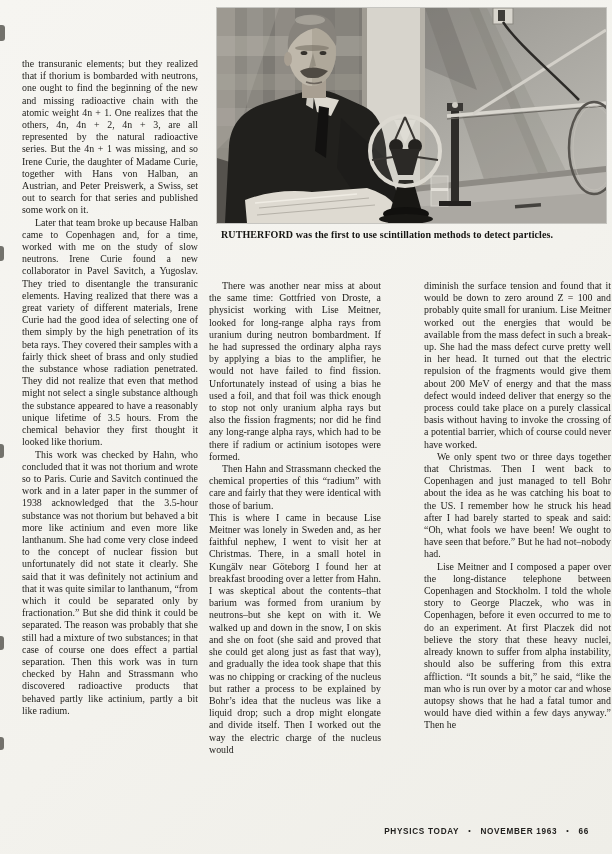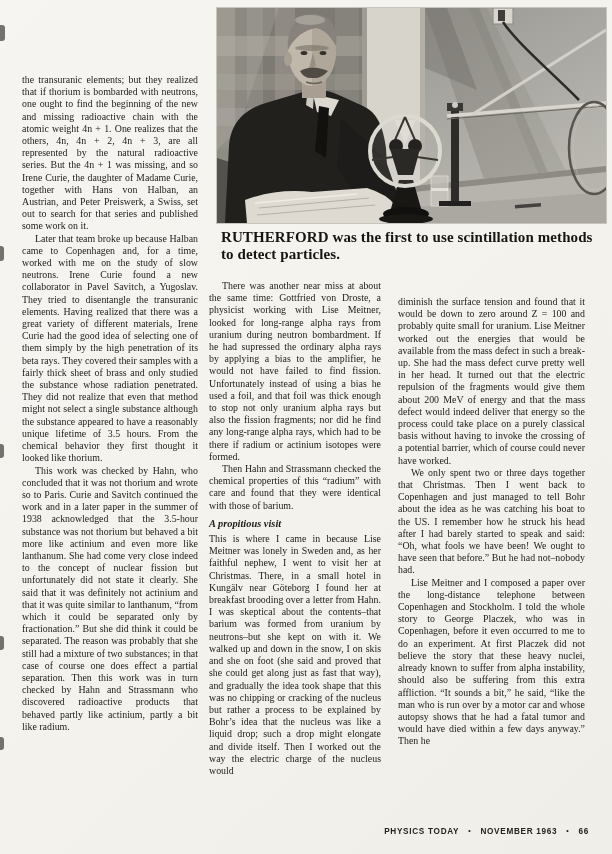--- a/index.html
+++ b/index.html
@@ -31,35 +31,35 @@
     position: absolute; left: 217px; top: 8px;
     width: 389px; height: 215px; margin: 0;
     box-shadow: 0 0 0 1px rgba(60,58,54,.25);
     background: #9a9894;
   }
   .photo svg { display: block; }
 
   .caption {
     position: absolute; left: 221px; top: 229px;
     width: 384px; margin: 0;
-    font-size: 15px; font-weight: bold;
+    font-size: 10px; font-weight: bold;
     letter-spacing: .1px; color: #161512;
   }
 
   .col {
     position: absolute;
     font-size: 9.9px; line-height: 12.2px;
     text-align: justify;
     color: #1d1c19;
   }
   .col p { margin: 0; text-indent: 13px; }
   .col p.noindent { text-indent: 0; }
-  .col-left  { left: 22px;  top: 74px;  width: 176px; }
+  .col-left  { left: 22px;  top: 58px;  width: 176px; }
   .col-mid   { left: 209px; top: 280px; width: 172px; }
-  .col-right { left: 398px; top: 280px; width: 187px; margin-top: 16px; }
+  .col-right { left: 424px; top: 280px; width: 187px; }
 
   .subhead {
     font-style: italic; font-weight: bold;
     font-size: 10.4px; margin: 6px 0 3px 0;
   }
 
   .footer {
     position: absolute; right: 23px; top: 827px;
     font-family: "Liberation Sans", sans-serif;
     font-weight: bold; font-size: 8.2px;
@@ -176,22 +176,21 @@
   <p class="caption"><b>RUTHERFORD</b><span> was the first to use scintillation methods to detect particles.</span></p>
 
   <div class="col col-left">
     <p class="noindent">the transuranic elements; but they realized that if thorium is bombarded with neutrons, one ought to find the beginning of the new and missing radioactive chain with the atomic weight 4n + 1.  One realizes that the others, 4n, 4n + 2, 4n + 3, are all represented by the natural radioactive series.  But the 4n + 1 was missing, and so Irene Curie, the daughter of Madame Curie, together with Hans von Halban, an Austrian, and Peter Preiswerk, a Swiss, set out to search for that series and published some work on it.</p>
     <p>Later that team broke up because Halban came to Copenhagen and, for a time, worked with me on the study of slow neutrons.  Irene Curie found a new collaborator in Pavel Savitch, a Yugoslav.  They tried to disentangle the transuranic elements.  Having realized that there was a great variety of different materials, Irene Curie had the good idea of selecting one of them simply by the high penetration of its beta rays.  They covered their samples with a fairly thick sheet of brass and only studied the substance whose radiation penetrated.  They did not realize that even that method might not select a single substance although the substance appeared to have a reasonably unique lifetime of 3.5 hours.  From the chemical behavior they first thought it looked like thorium.</p>
     <p>This work was checked by Hahn, who concluded that it was not thorium and wrote so to Paris.  Curie and Savitch continued the work and in a later paper in the summer of 1938 acknowledged that the 3.5-hour substance was not thorium but behaved a bit more like actinium and even more like lanthanum.  She had come very close indeed to the concept of nuclear fission but unfortunately did not state it clearly.  She said that it was definitely not actinium and that it was quite similar to lanthanum, “from which it could be separated only by fractionation.”  But she did think it could be separated.  The reason was probably that she still had a mixture of two substances; in that case of course one does effect a partial separation.  Then this work was in turn checked by Hahn and Strassmann who discovered radioactive products that behaved partly like actinium, partly a bit like radium.</p>
   </div>
 
   <div class="col col-mid">
     <p>There was another near miss at about the same time:  Gottfried von Droste, a physicist working with Lise Meitner, looked for long-range alpha rays from uranium during neutron bombardment.  If he had supressed the ordinary alpha rays by applying a bias to the amplifier, he would not have failed to find fission.  Unfortunately instead of using a bias he used a foil, and that foil was thick enough to stop not only uranium alpha rays but also the fission fragments; nor did he find any long-range alpha rays, which had to be there if radium or actinium isotopes were formed.</p>
-    <p>Then Hahn and Strassmann checked the chemical properties of this “radium” with care and found that they were identical with those of barium.</p>
-    <h3 class="subhead">A propitious visit</h3>
+    <p>Then Hahn and Strassmann checked the chemical properties of this “radium” with care and fairly that they were identical with those of barium.</p>
     <p class="noindent">This is where I came in because Lise Meitner was lonely in Sweden and, as her faithful nephew, I went to visit her at Christmas.  There, in a small hotel in Kungälv near Göteborg I found her at breakfast brooding over a letter from Hahn.  I was skeptical about the contents–that barium was formed from uranium by neutrons–but she kept on with it.  We walked up and down in the snow, I on skis and she on foot (she said and proved that she could get along just as fast that way), and gradually the idea took shape that this was no chipping or cracking of the nucleus but rather a process to be explained by Bohr’s idea that the nucleus was like a liquid drop; such a drop might elongate and divide itself.  Then I worked out the way the electric charge of the nucleus would</p>
   </div>
 
   <div class="col col-right">
     <p class="noindent">diminish the surface tension and found that it would be down to zero around Z = 100 and probably quite small for uranium.  Lise Meitner worked out the energies that would be available from the mass defect in such a break-up.  She had the mass defect curve pretty well in her head.  It turned out that the electric repulsion of the fragments would give them about 200 MeV of energy and that the mass defect would indeed deliver that energy so the process could take place on a purely classical basis without having to invoke the crossing of a potential barrier, which of course could never have worked.</p>
     <p>We only spent two or three days together that Christmas.  Then I went back to Copenhagen and just managed to tell Bohr about the idea as he was catching his boat to the US.  I remember how he struck his head after I had barely started to speak and said: “Oh, what fools we have been!  We ought to have seen that before.”  But he had not–nobody had.</p>
     <p>Lise Meitner and I composed a paper over the long-distance telephone between Copenhagen and Stockholm.  I told the whole story to George Placzek, who was in Copenhagen, before it even occurred to me to do an experiment.  At first Placzek did not believe the story that these heavy nuclei, already known to suffer from alpha instability, should also be suffering from this extra affliction.  “It sounds a bit,” he said, “like the man who is run over by a motor car and whose autopsy shows that he had a fatal tumor and would have died within a few days anyway.”  Then he</p>
   </div>
 
   <div class="footer">

